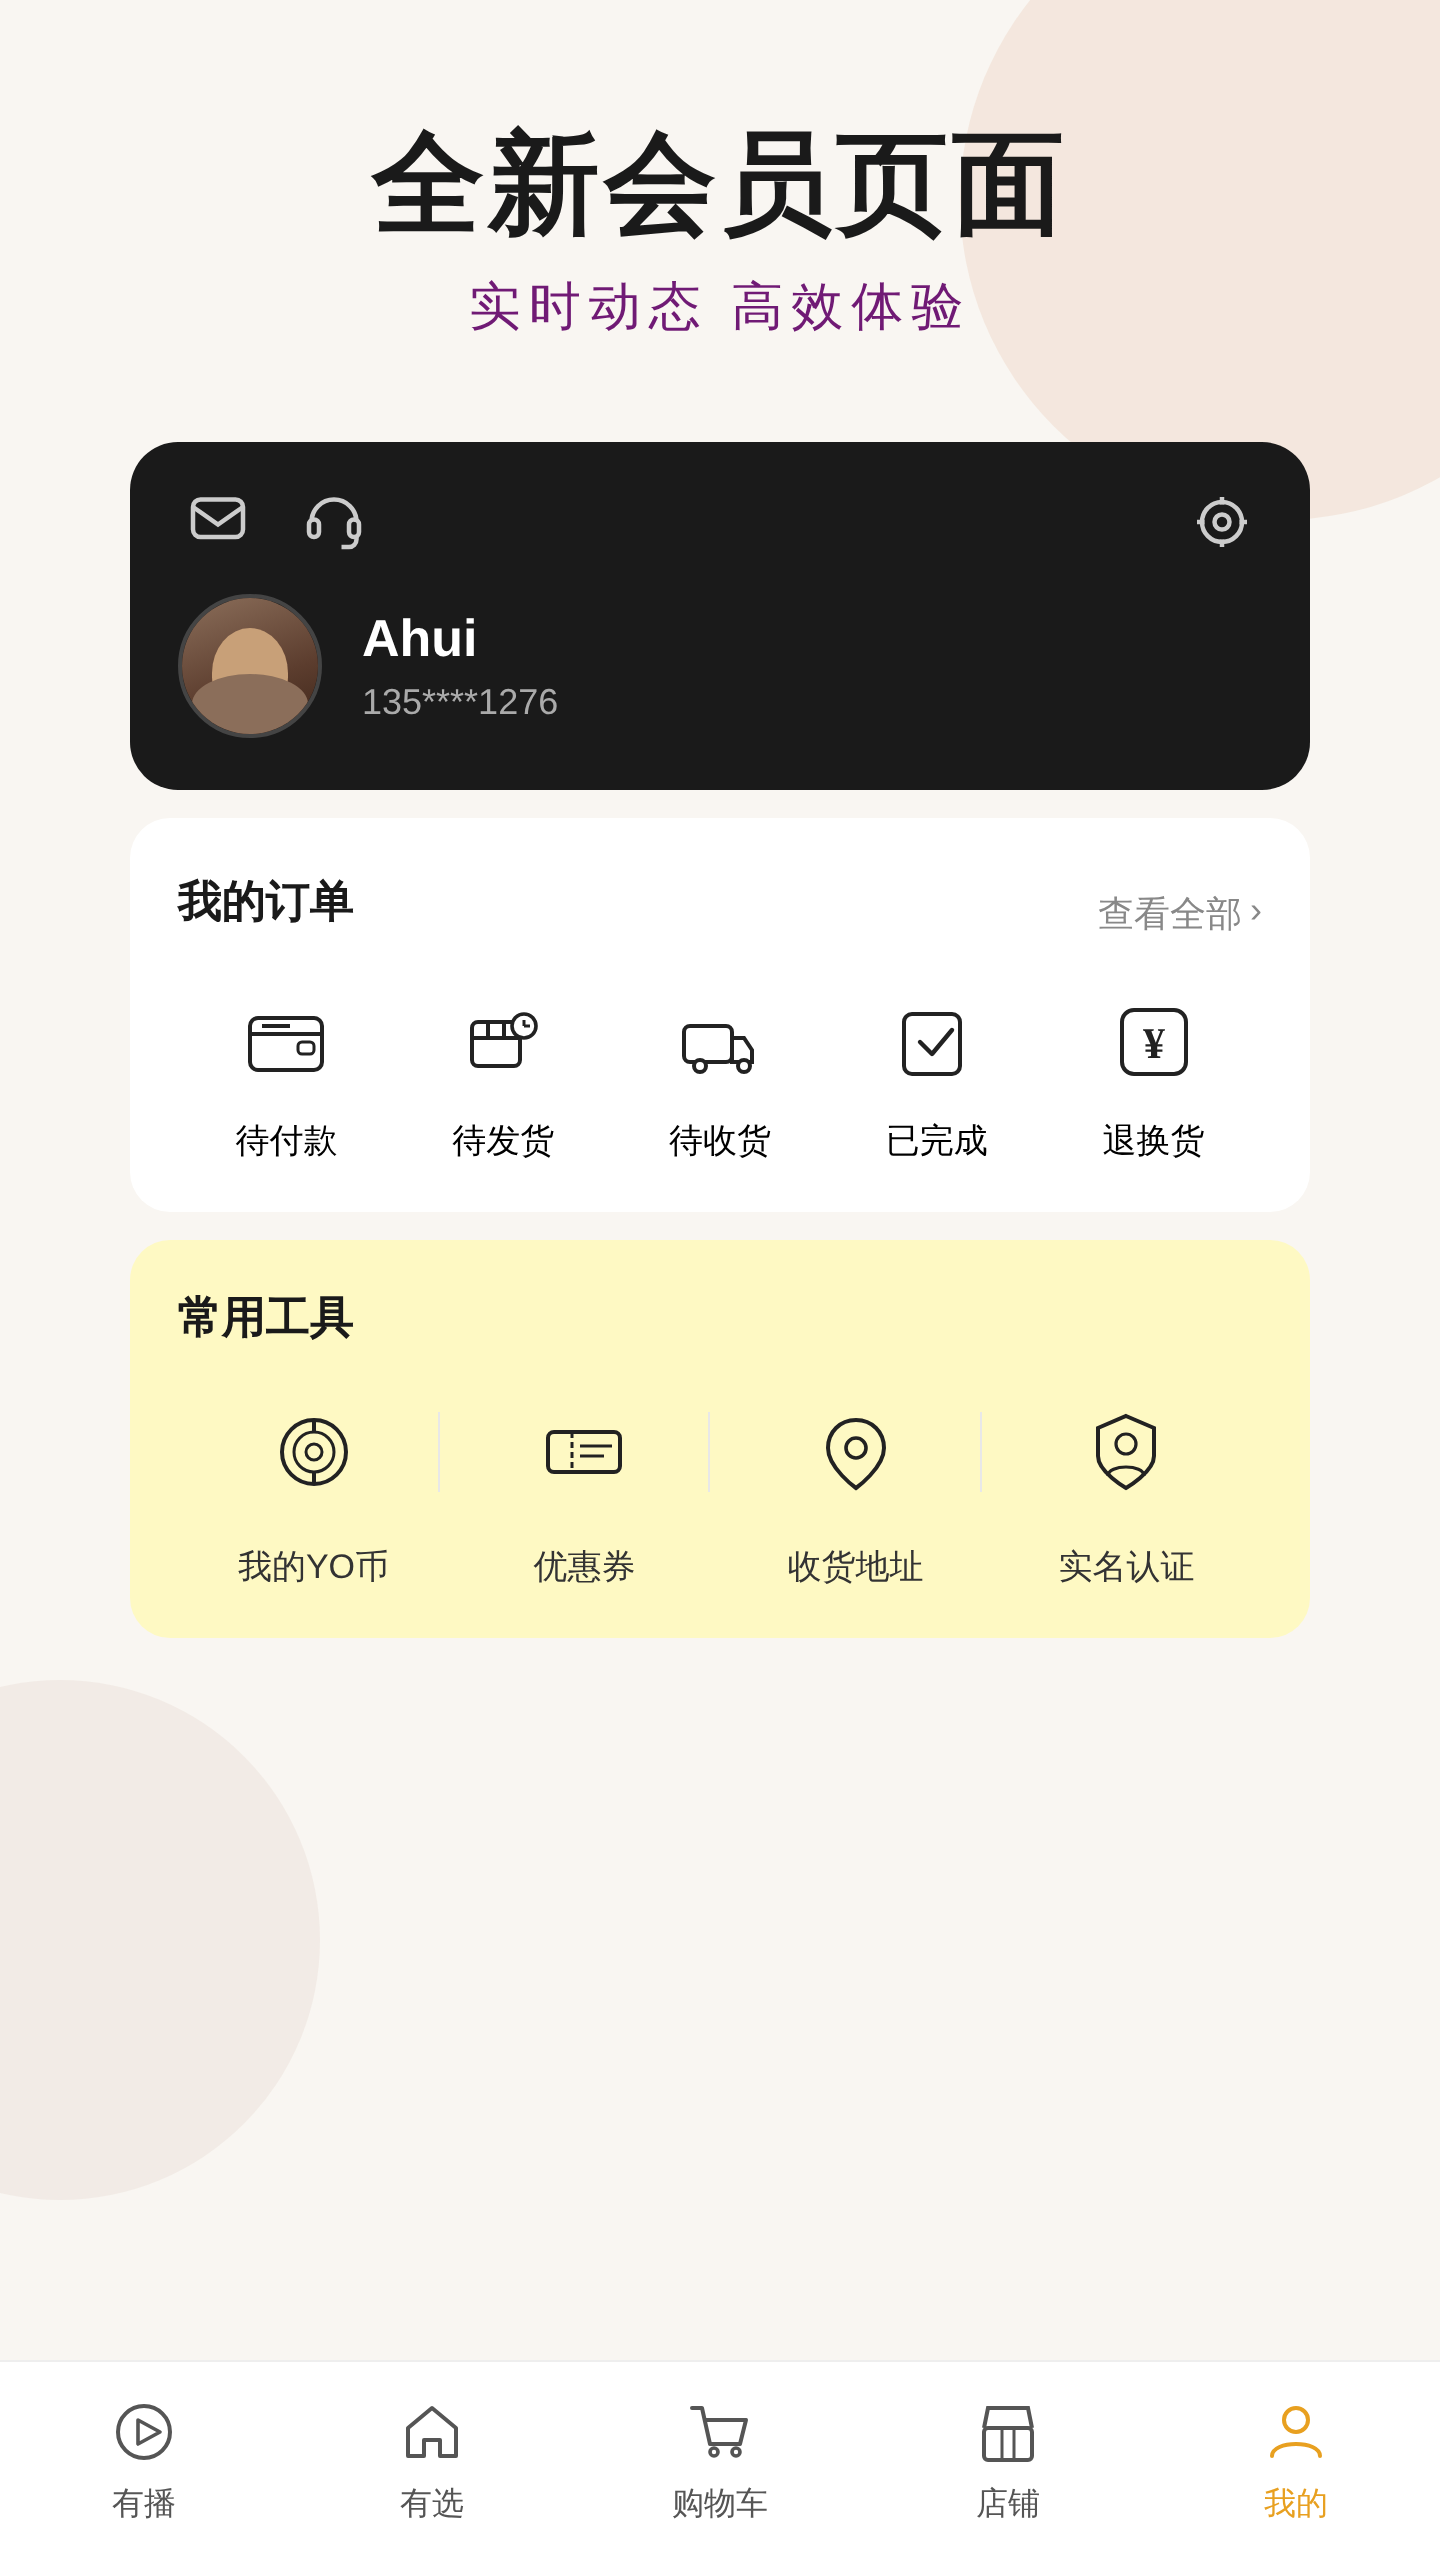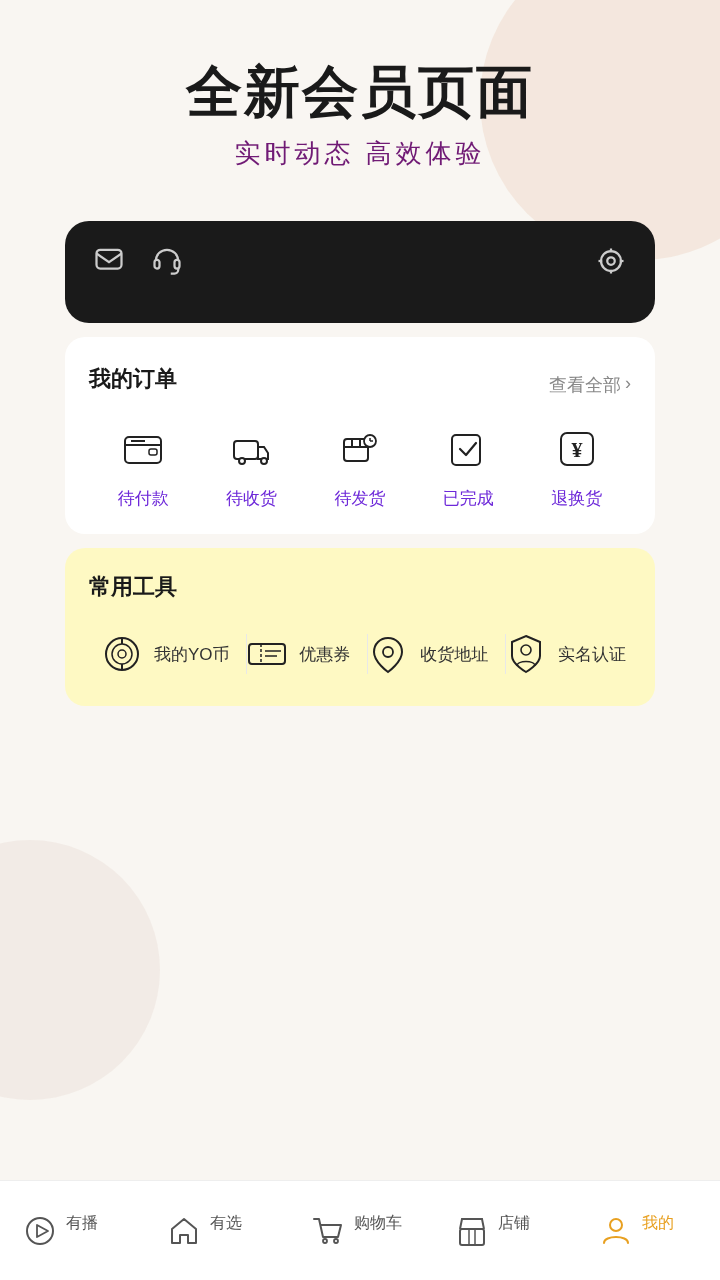--- a/index.html
+++ b/index.html
@@ -204,40 +204,40 @@
     }
     .order-icon-box {
       width: 56px;
       height: 56px;
       display: flex;
       align-items: center;
       justify-content: center;
     }
     .order-label {
       font-size: 17px;
-      color: #6d28d9;
+      color: #000000;
     }
 
     
     .tools-card {
       background: #fef9c3;
       border-radius: 20px;
       padding: 24px;
       margin-top: 14px;
     }
     .tools-icons-row {
       display: flex;
       justify-content: space-around;
       align-items: center;
     }
     .tool-item {
       display: flex;
-      flex-direction: row;
-      align-items: center;
-      gap: 4px;
+      flex-direction: column;
+      align-items: center;
+      gap: 18px;
       cursor: pointer;
       min-width: 90px;
       position: relative;
     }
     .tool-item:not(:last-child)::after {
       content: '';
       position: absolute;
       right: -18px;
       top: 8px;
       height: 40px;
@@ -266,21 +266,22 @@
       height: 100px;
       background: #fff;
       border-top: 1px solid #eee;
       display: flex;
       align-items: center;
       justify-content: space-around;
       z-index: 100;
     }
     .nav-item {
       display: flex;
-      flex-direction: row;
+      flex-direction: column;
+      align-items: center;
       gap: 8px;
       cursor: pointer;
       min-width: 100px;
     }
     .nav-icon {
       width: 36px;
       height: 36px;
       display: flex;
       align-items: center;
       justify-content: center;
@@ -343,20 +344,29 @@
           <svg class="icon-svg" viewBox="0 0 24 24">
             <circle cx="12" cy="12" r="8" stroke="#ccc" stroke-width="1.8" fill="none"></circle>
             <circle cx="12" cy="12" r="3" stroke="#ccc" stroke-width="1.8" fill="none"></circle>
             <line x1="12" y1="2" x2="12" y2="5" stroke="#ccc" stroke-width="1.8"></line>
             <line x1="12" y1="19" x2="12" y2="22" stroke="#ccc" stroke-width="1.8"></line>
             <line x1="2" y1="12" x2="5" y2="12" stroke="#ccc" stroke-width="1.8"></line>
             <line x1="19" y1="12" x2="22" y2="12" stroke="#ccc" stroke-width="1.8"></line>
           </svg>
         </div>
       </div>
+      <div class="profile-info">
+        <div class="avatar">
+          <div class="avatar-face"></div>
+        </div>
+        <div class="profile-text">
+          <div class="username">Ahui</div>
+          <div class="phone">135****1276</div>
+        </div>
+      </div>
     </div>
 
     <div class="orders-card">
       <div class="card-header">
         <span class="card-title">我的订单</span>
         <span class="card-link">
           <span>查看全部</span>
           <span> ›</span>
         </span>
       </div>
@@ -370,42 +380,42 @@
               <rect x="28" y="22" width="8" height="6" rx="2" stroke="#222" stroke-width="1.5" fill="none"></rect>
               <line x1="10" y1="14" x2="24" y2="14" stroke="#222" stroke-width="2"></line>
             </svg>
           </div>
           <span class="order-label">待付款</span>
         </div>
 
         <div class="order-item">
           <div class="order-icon-box">
             <svg width="44" height="44" viewBox="0 0 44 44" fill="none">
-              <rect x="4" y="14" width="24" height="18" rx="3" stroke="#222" stroke-width="2" fill="none"></rect>
-              <path d="M28 20h6l4 6v6H28V20z" stroke="#222" stroke-width="2" fill="none"></path>
-              <circle cx="12" cy="34" r="3" stroke="#222" stroke-width="2" fill="white"></circle>
-              <circle cx="34" cy="34" r="3" stroke="#222" stroke-width="2" fill="white"></circle>
-            </svg>
-          </div>
-          <span class="order-label">待收货</span>
-        </div>
-
-        <div class="order-item">
-          <div class="order-icon-box">
-            <svg width="44" height="44" viewBox="0 0 44 44" fill="none">
               <rect x="6" y="12" width="24" height="22" rx="3" stroke="#222" stroke-width="2" fill="none"></rect>
               <line x1="6" y1="20" x2="30" y2="20" stroke="#222" stroke-width="2"></line>
               <line x1="14" y1="12" x2="14" y2="20" stroke="#222" stroke-width="2"></line>
               <line x1="22" y1="12" x2="22" y2="20" stroke="#222" stroke-width="2"></line>
               <circle cx="32" cy="14" r="6" stroke="#222" stroke-width="1.8" fill="white"></circle>
               <line x1="32" y1="11" x2="32" y2="14" stroke="#222" stroke-width="1.5"></line>
               <line x1="32" y1="14" x2="35" y2="14" stroke="#222" stroke-width="1.5"></line>
             </svg>
           </div>
           <span class="order-label">待发货</span>
+        </div>
+
+        <div class="order-item">
+          <div class="order-icon-box">
+            <svg width="44" height="44" viewBox="0 0 44 44" fill="none">
+              <rect x="4" y="14" width="24" height="18" rx="3" stroke="#222" stroke-width="2" fill="none"></rect>
+              <path d="M28 20h6l4 6v6H28V20z" stroke="#222" stroke-width="2" fill="none"></path>
+              <circle cx="12" cy="34" r="3" stroke="#222" stroke-width="2" fill="white"></circle>
+              <circle cx="34" cy="34" r="3" stroke="#222" stroke-width="2" fill="white"></circle>
+            </svg>
+          </div>
+          <span class="order-label">待收货</span>
         </div>
 
         <div class="order-item">
           <div class="order-icon-box">
             <svg width="44" height="44" viewBox="0 0 44 44" fill="none">
               <rect x="6" y="8" width="28" height="30" rx="4" stroke="#222" stroke-width="2" fill="none"></rect>
               <polyline points="14,22 20,28 30,16" stroke="#222" stroke-width="2.2" fill="none" stroke-linecap="round" stroke-linejoin="round"></polyline>
             </svg>
           </div>
           <span class="order-label">已完成</span>

